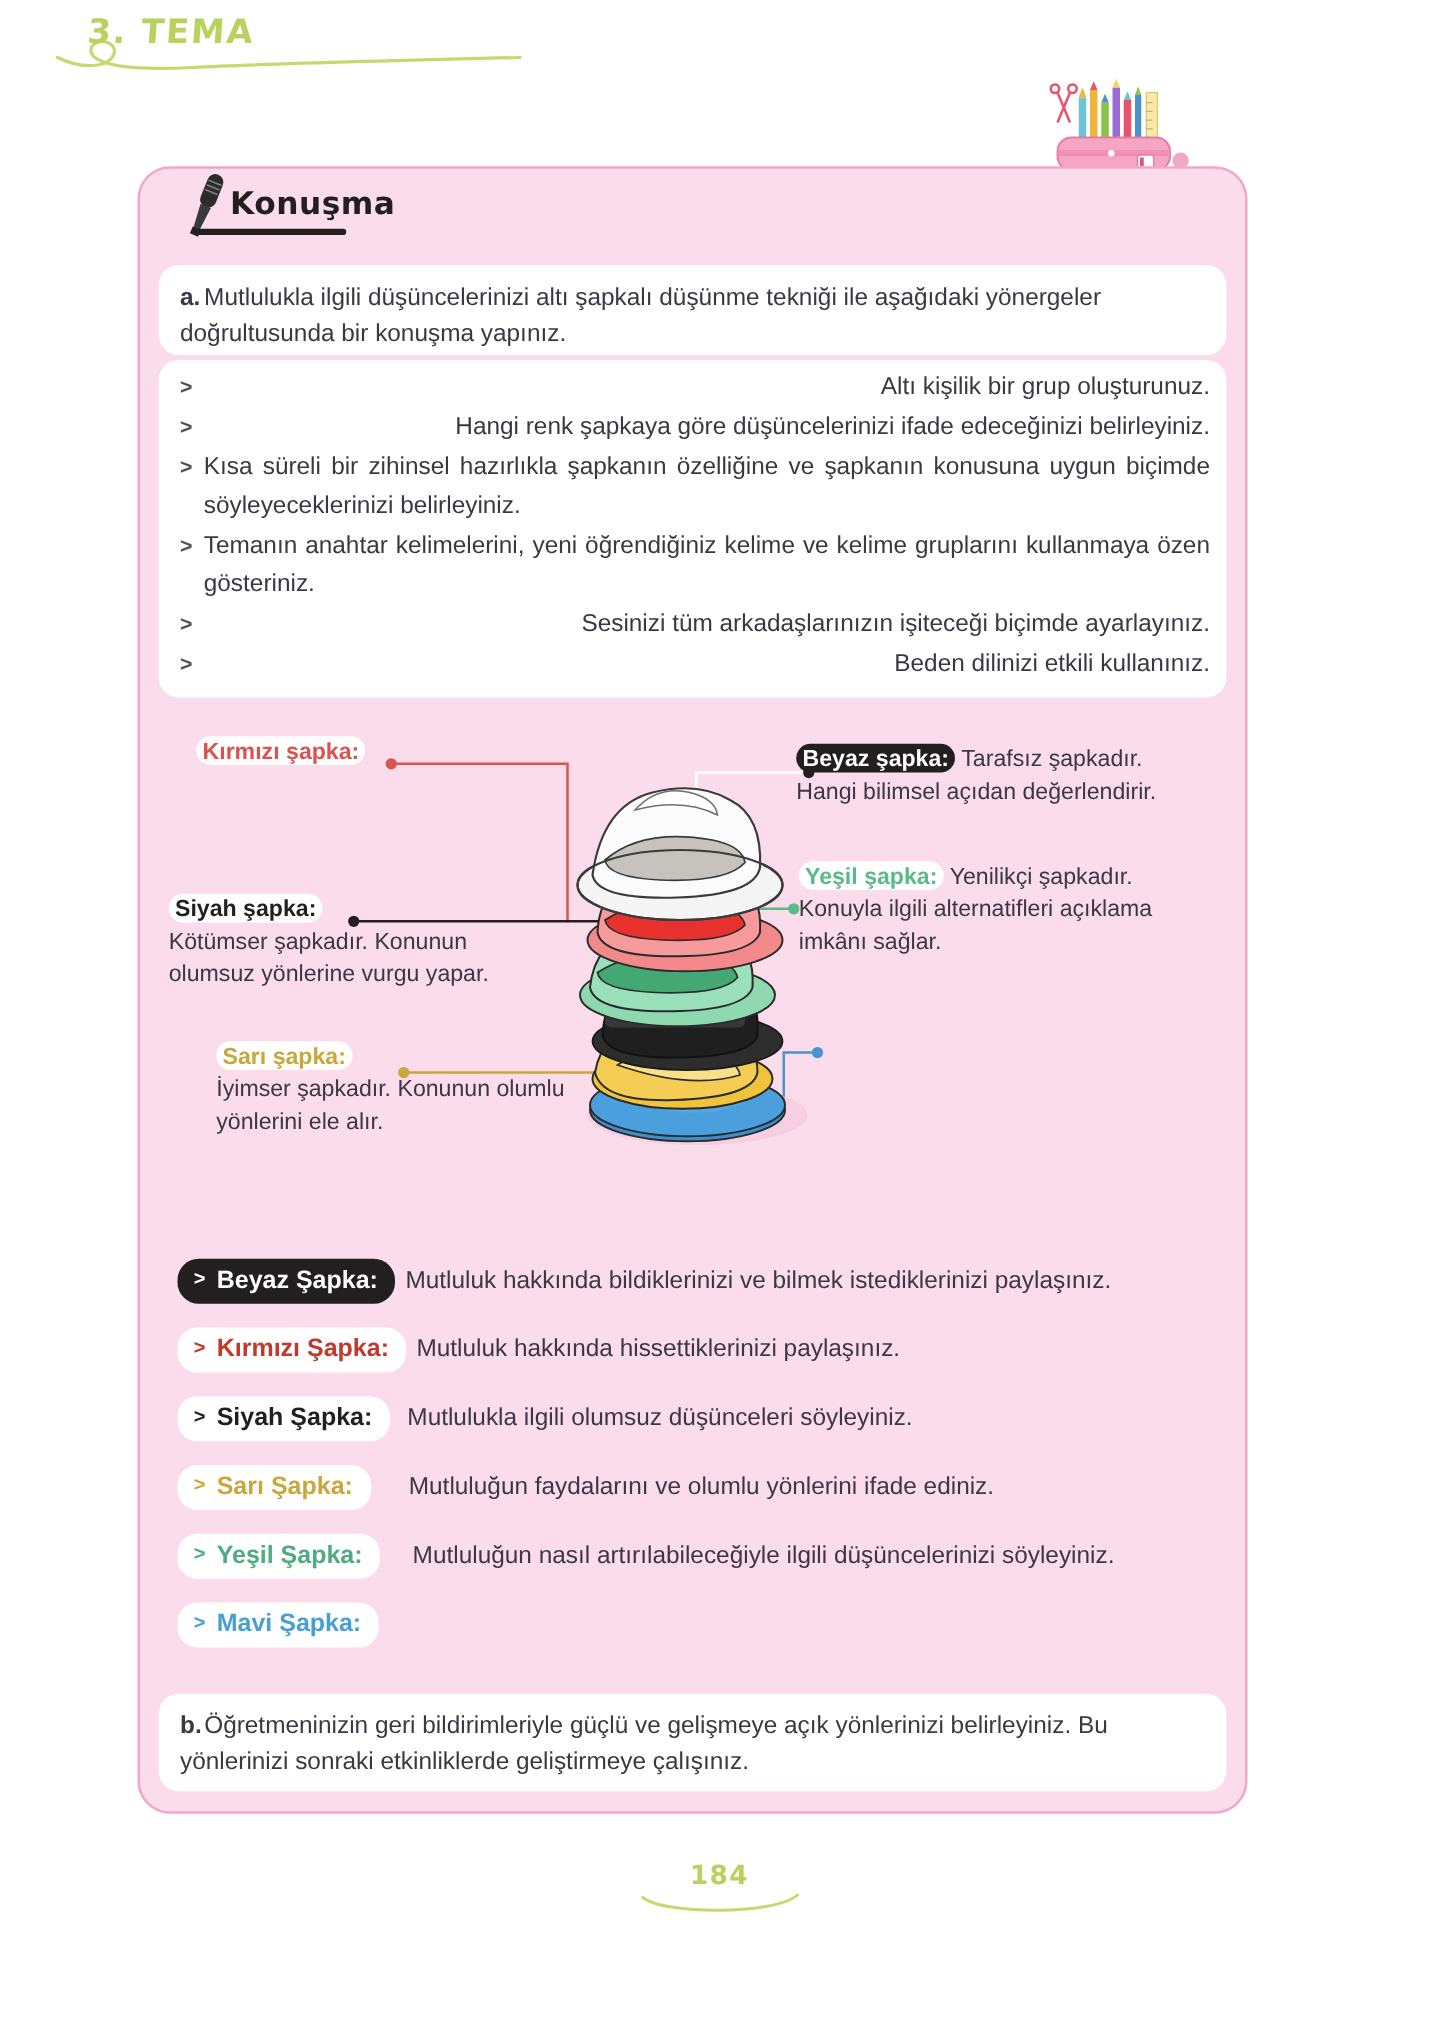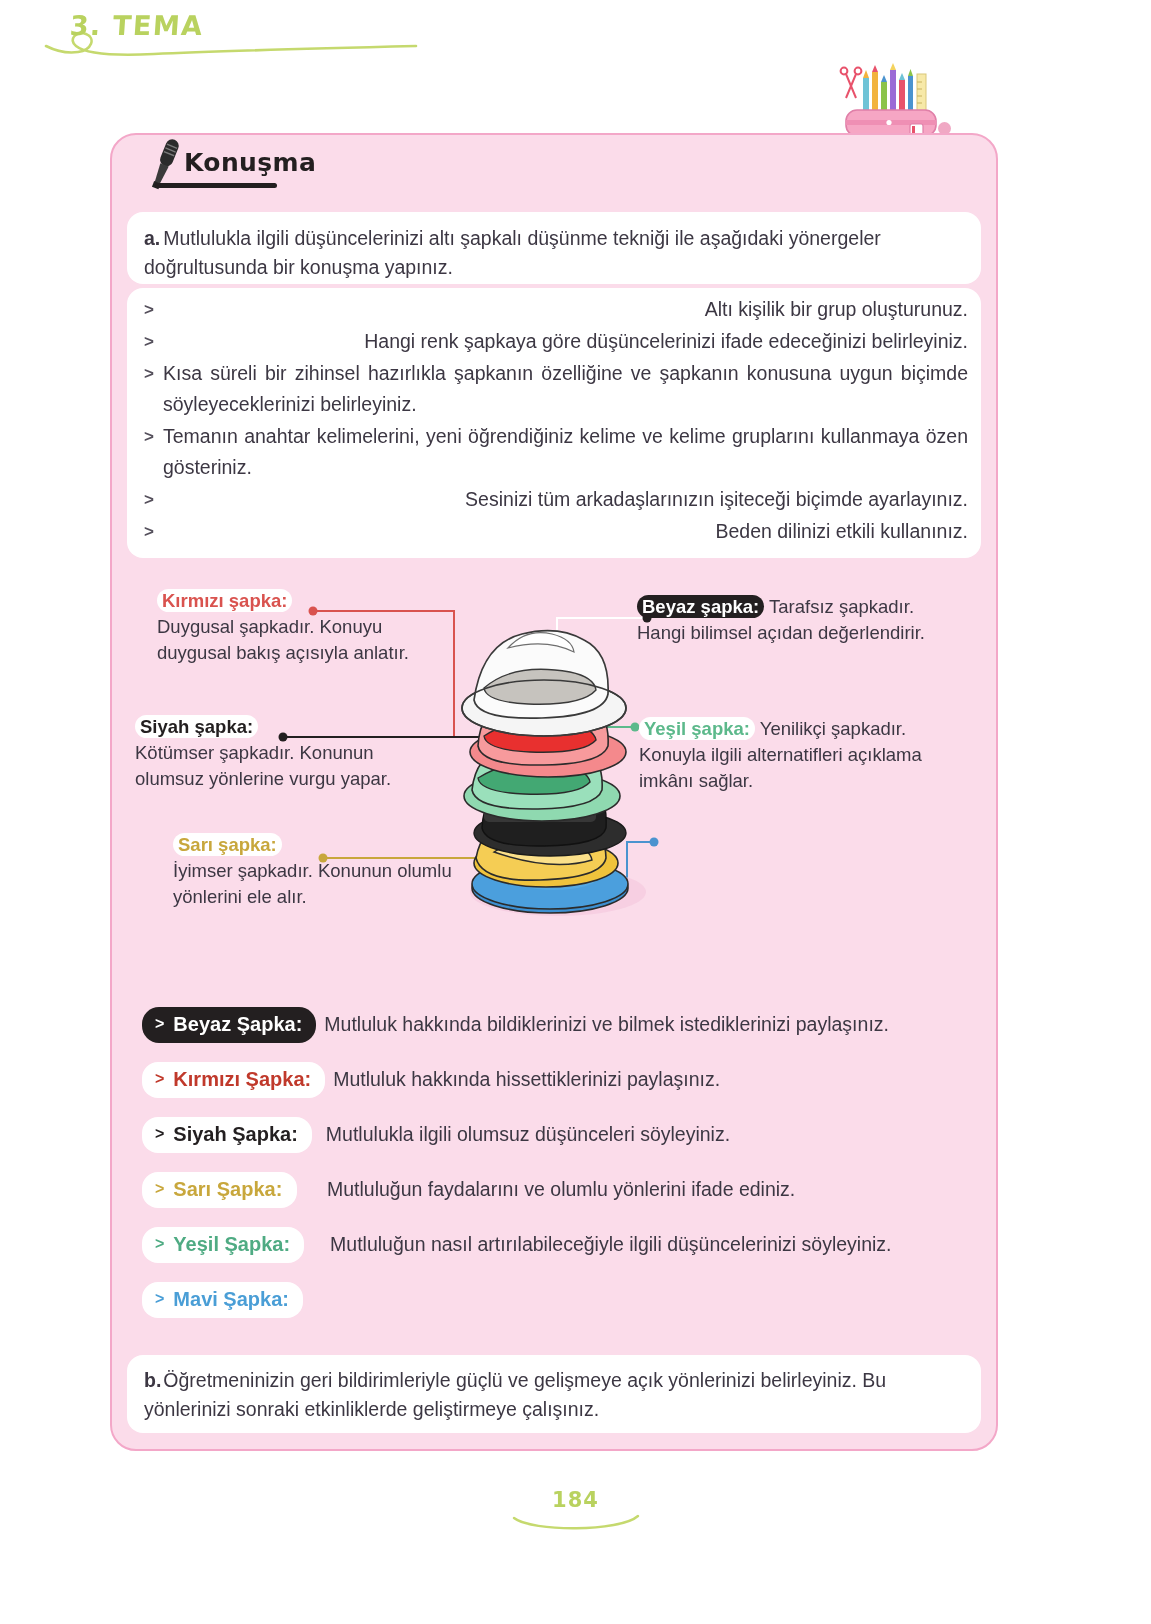--- a/index.html
+++ b/index.html
@@ -203,21 +203,21 @@
   .c-red   { color: #d9534f; }
   .c-black { color: #231f20; }
   .c-yellow{ color: #c8a73c; }
   .c-green { color: #5cb98b; }
   .c-blue  { color: #4a93cf; }
 
   .cal-kirmizi { left: 30px;  top: 18px;  width: 300px; }
   .cal-siyah   { left: 8px;   top: 144px; width: 300px; }
   .cal-sari    { left: 46px;  top: 262px; width: 290px; }
   .cal-beyaz   { left: 510px; top: 24px;  width: 330px; }
-  .cal-yesil   { left: 512px; top: 146px; width: 336px; }
+  .cal-yesil   { left: 512px; top: 118px; width: 336px; }
   .cal-mavi    { left: 530px; top: 248px; width: 320px; }
 
   
   .steps {
     position: absolute;
     left: 142px;
     top: 997px;
     width: 840px;
   }
   .step-row {
@@ -442,21 +442,20 @@
         <path d="M42 100 q8 -56 48 -66 q36 -9 62 6 q26 13 24 54 q-4 22 -66 24 q-64 2 -68 -18z" fill="#fbfbfb" stroke="#3a3a3a" stroke-width="1.7"></path>
         <path d="M52 88 q30 -26 86 -16 q24 5 26 18 q-14 16 -68 14 q-42 -2 -44 -16z" fill="#c6c3be" stroke="#3a3a3a" stroke-width="1.4"></path>
         <path d="M76 48 q18 -20 44 -14 q20 5 22 18 q-28 -14 -66 -4z" fill="#ffffff" stroke="#6f6f6f" stroke-width="1.2"></path>
         <ellipse cx="112" cy="108" rx="82" ry="28" fill="none" stroke="#3a3a3a" stroke-width="1.7"></ellipse>
       </g>
     </svg>
   </div>
 
   <div class="callout cal-kirmizi">
     <span class="hl hl-white c-red">Kırmızı şapka:</span><br>
-    <span>Duygusal şapkadır. Konuyu duygusal bakış açısıyla anlatır.</span>
   </div>
 
   <div class="callout cal-siyah">
     <span class="hl hl-white c-black">Siyah şapka:</span><br>
     <span>Kötümser şapkadır. Konunun olumsuz yönlerine vurgu yapar.</span>
   </div>
 
   <div class="callout cal-sari">
     <span class="hl hl-white c-yellow">Sarı şapka:</span><br>
     <span>İyimser şapkadır. Konunun olumlu yönlerini ele alır.</span>

